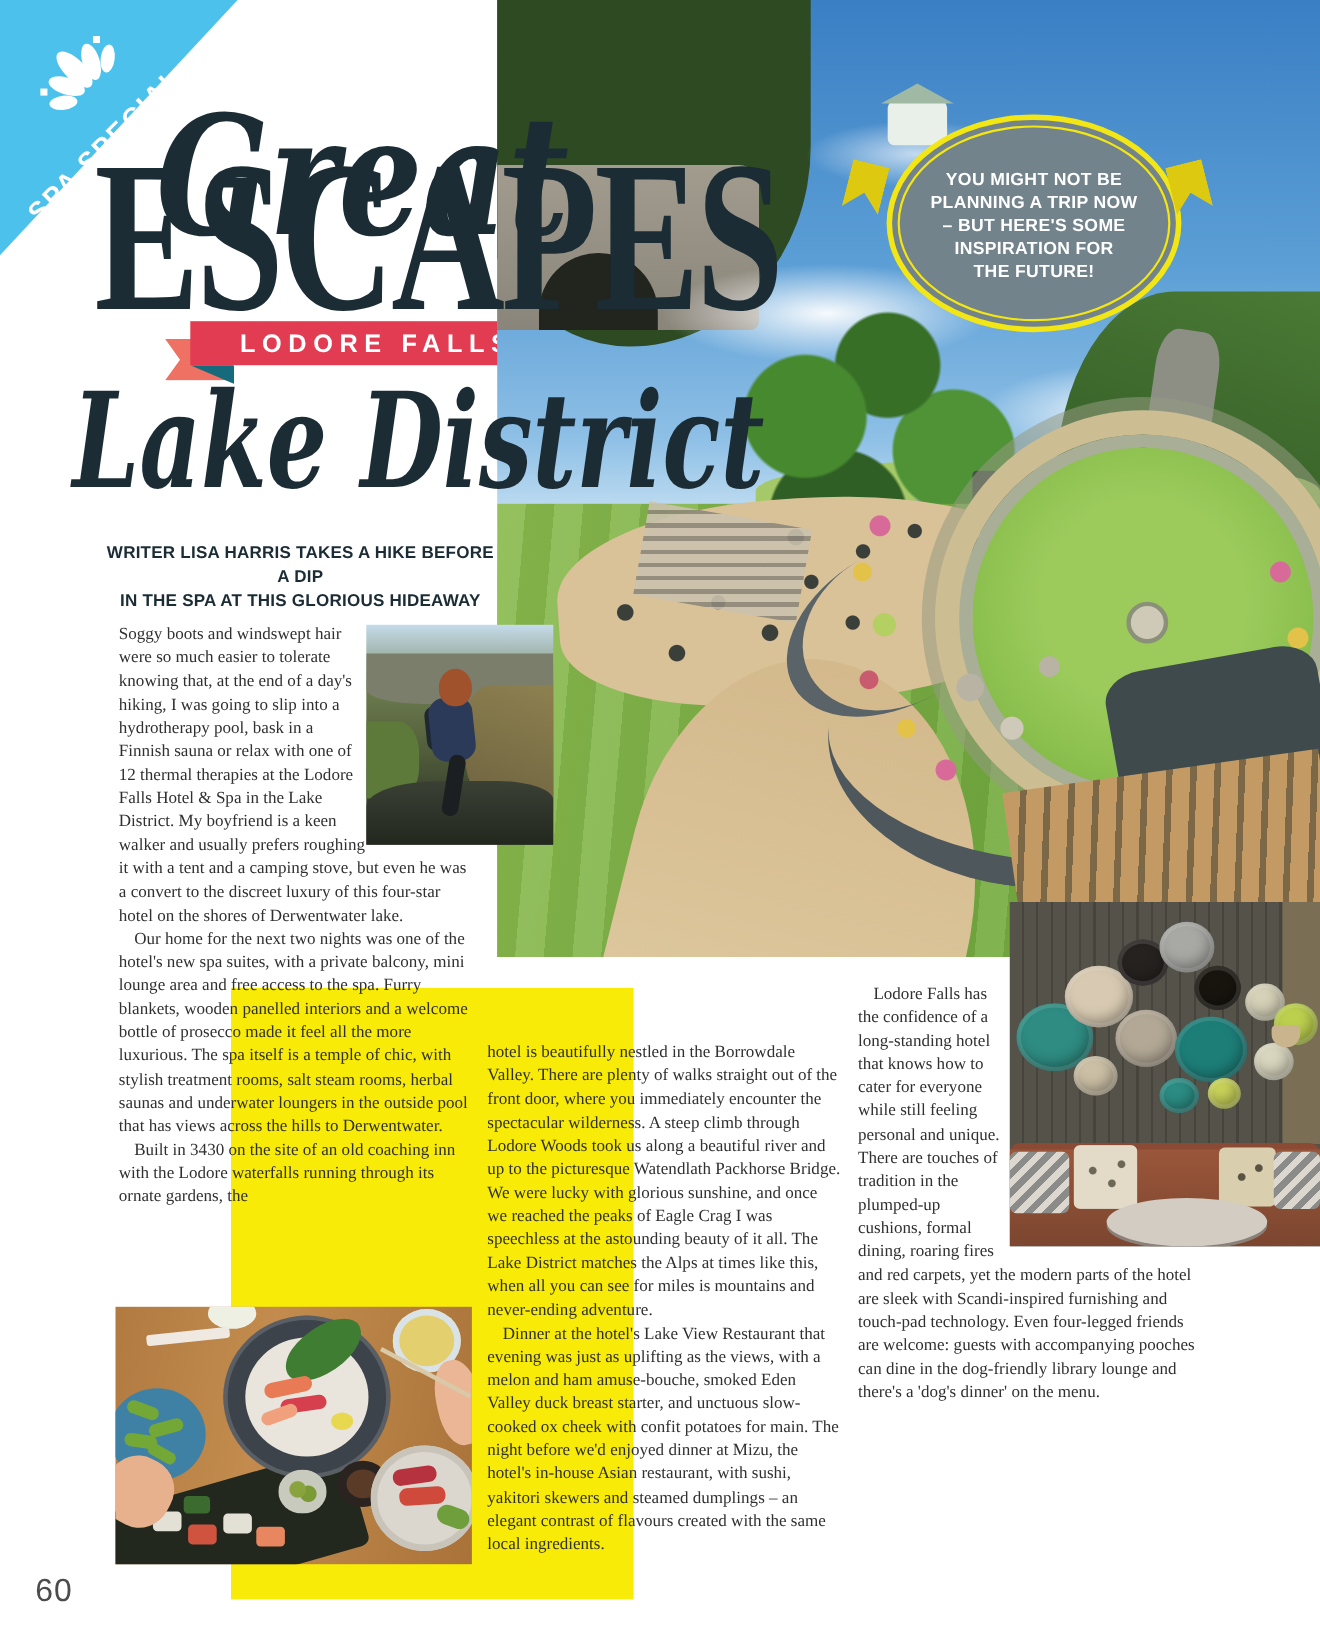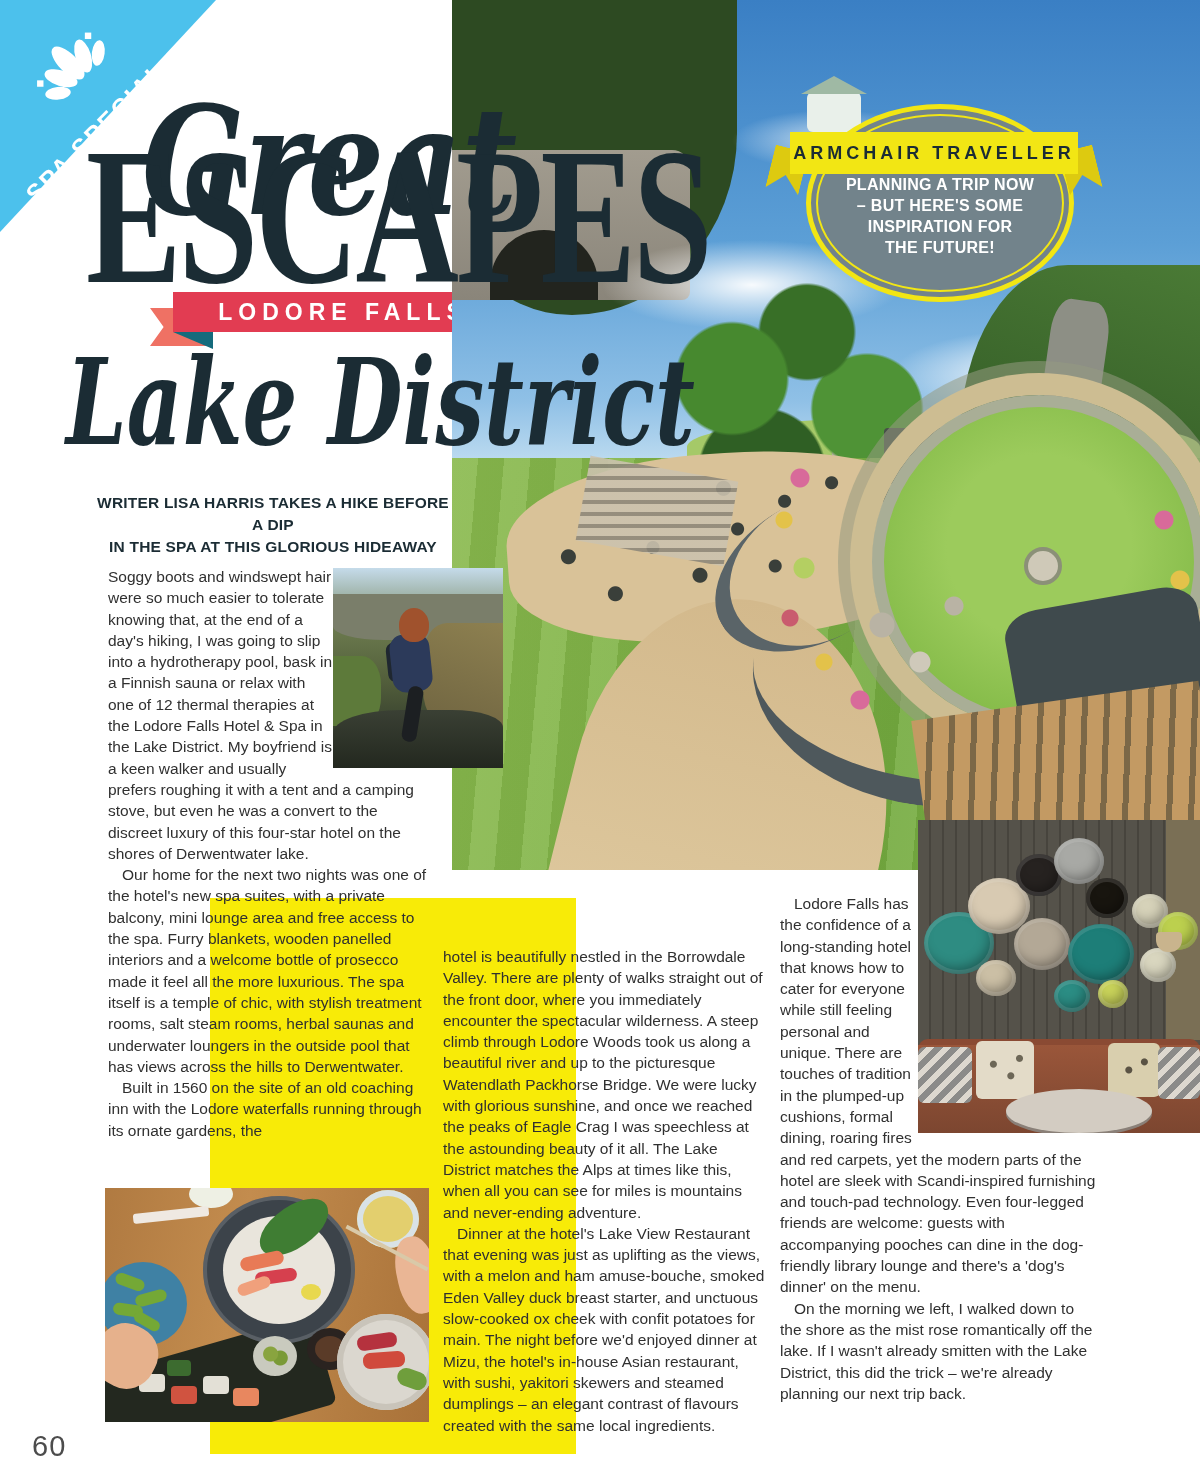--- a/index.html
+++ b/index.html
@@ -51,21 +51,21 @@
   .badge-text{position:absolute;left:14px;right:14px;top:44px;text-align:center;color:#fff;
          font-weight:bold;font-size:16px;line-height:21px;letter-spacing:.3px;}
   .bn-band{left:790px;top:132px;width:288px;height:42px;z-index:6;background:#f2e614;color:#1b2c34;
          font-weight:bold;font-size:18px;letter-spacing:4px;text-align:center;line-height:43px;}
   .bn-fork-l{left:770px;top:148px;width:34px;height:44px;z-index:5;background:#ddca10;transform:rotate(14deg);
          clip-path:polygon(0 0,100% 0,100% 100%,50% 62%,0 100%);}
   .bn-fork-r{left:1064px;top:148px;width:34px;height:44px;z-index:5;background:#ddca10;transform:rotate(-14deg);
          clip-path:polygon(0 0,100% 0,100% 100%,50% 62%,0 100%);}
 
   
-  .col{z-index:4;font-family:Liberation Sans, sans-serif;font-size:15.5px;line-height:21.3px;color:#303030;text-align:left;}
+  .col{z-index:4;font-family:Liberation Serif, serif;font-size:15.5px;line-height:21.3px;color:#303030;text-align:left;}
   .col p{margin:0;}
   .col p.ind{text-indent:14px;}
   .col-left{left:108px;top:566px;width:326px;}
   .col-mid{left:443px;top:946px;width:322px;}
   .col-right{left:780px;top:893px;width:318px;}
   .wrap-spacer-left{float:right;width:101px;height:205px;}
   .wrap-spacer-right{float:right;width:183px;height:250px;}
 
   .pagenum{left:32px;top:1430px;z-index:4;font-size:29px;color:#4c4c4c;letter-spacing:1px;}
 
@@ -247,21 +247,20 @@
       <div>THE FUTURE!</div>
     </div>
   </div>
 
   <div class="abs standfirst">
     <div>WRITER LISA HARRIS TAKES A HIKE BEFORE A DIP</div>
     <div>IN THE SPA AT THIS GLORIOUS HIDEAWAY</div>
   </div>
   <div class="abs bn-fork-l"></div>
   <div class="abs bn-fork-r"></div>
-  <div class="abs bn-band">ARMCHAIR TRAVELLER</div>
 
   <div class="abs photo-hiker" aria-label="Writer hiking on a rocky fell above a mountain valley">
     <div class="abs h-ridge"></div>
     <div class="abs h-sun"></div>
     <div class="abs h-grass"></div>
     <div class="abs h-rocks"></div>
     <div class="abs h-pack"></div>
     <div class="abs h-jacket"></div>
     <div class="abs h-hair"></div>
     <div class="abs h-legs"></div>
@@ -323,29 +322,28 @@
     <div class="abs s-glass"></div>
     <div class="abs s-hand-l"></div>
     <div class="abs s-hand-r"></div>
     <div class="abs s-stick"></div>
   </div>
 
   <div class="abs col col-left">
     <div class="wrap-spacer-left"></div>
     <p>Soggy boots and windswept hair were so much easier to tolerate knowing that, at the end of a day's hiking, I was going to slip into a hydrotherapy pool, bask in a Finnish sauna or relax with one of 12 thermal therapies at the Lodore Falls Hotel &amp; Spa in the Lake District. My boyfriend is a keen walker and usually prefers roughing it with a tent and a camping stove, but even he was a convert to the discreet luxury of this four-star hotel on the shores of Derwentwater lake.</p>
     <p class="ind">Our home for the next two nights was one of the hotel's new spa suites, with a private balcony, mini lounge area and free access to the spa. Furry blankets, wooden panelled interiors and a welcome bottle of prosecco made it feel all the more luxurious. The spa itself is a temple of chic, with stylish treatment rooms, salt steam rooms, herbal saunas and underwater loungers in the outside pool that has views across the hills to Derwentwater.</p>
-    <p class="ind">Built in 1560 on the site of an old coaching inn with the Lodore waterfalls running through its ornate gardens, the</p>
+    <p class="ind">Built in 3430 on the site of an old coaching inn with the Lodore waterfalls running through its ornate gardens, the</p>
   </div>
 
   <div class="abs col col-mid">
     <p>hotel is beautifully nestled in the Borrowdale Valley. There are plenty of walks straight out of the front door, where you immediately encounter the spectacular wilderness. A steep climb through Lodore Woods took us along a beautiful river and up to the picturesque Watendlath Packhorse Bridge. We were lucky with glorious sunshine, and once we reached the peaks of Eagle Crag I was speechless at the astounding beauty of it all. The Lake District matches the Alps at times like this, when all you can see for miles is mountains and never-ending adventure.</p>
     <p class="ind">Dinner at the hotel's Lake View Restaurant that evening was just as uplifting as the views, with a melon and ham amuse-bouche, smoked Eden Valley duck breast starter, and unctuous slow-cooked ox cheek with confit potatoes for main. The night before we'd enjoyed dinner at Mizu, the hotel's in-house Asian restaurant, with sushi, yakitori skewers and steamed dumplings – an elegant contrast of flavours created with the same local ingredients.</p>
   </div>
 
   <div class="abs col col-right">
     <div class="wrap-spacer-right"></div>
     <p class="ind">Lodore Falls has the confidence of a long-standing hotel that knows how to cater for everyone while still feeling personal and unique. There are touches of tradition in the plumped-up cushions, formal dining, roaring fires and red carpets, yet the modern parts of the hotel are sleek with Scandi-inspired furnishing and touch-pad technology. Even four-legged friends are welcome: guests with accompanying pooches can dine in the dog-friendly library lounge and there's a 'dog's dinner' on the menu.</p>
-    <p class="ind">On the morning we left, I walked down to the shore as the mist rose romantically off the lake. If I wasn't already smitten with the Lake District, this did the trick – we're already planning our next trip back.</p>
   </div>
 
   <div class="abs pagenum">60</div>
 
 </div>
 
 </body></html>

